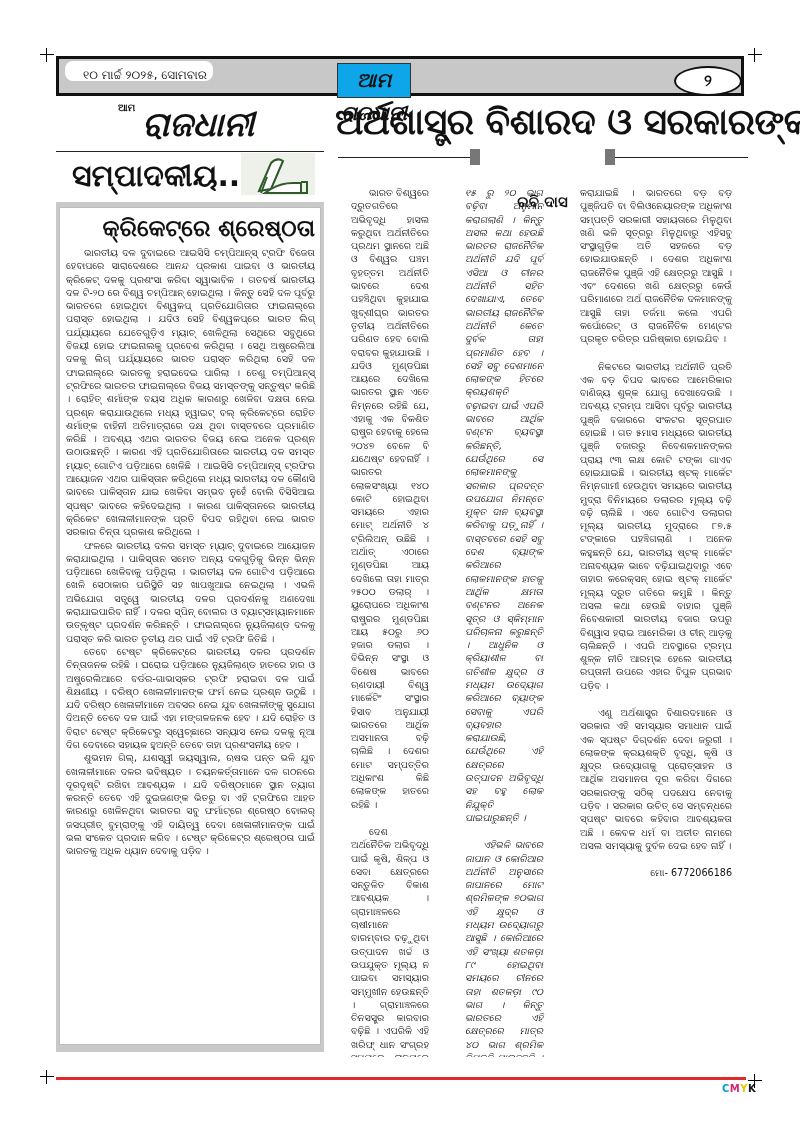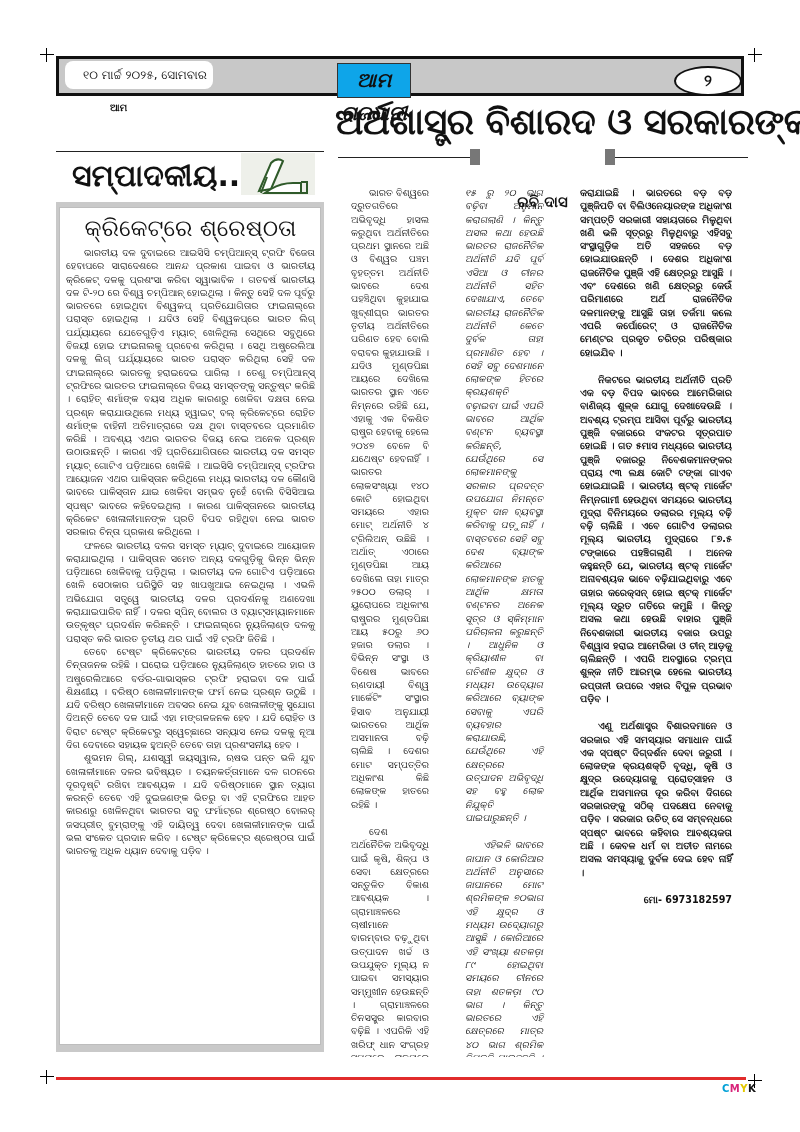--- a/index.html
+++ b/index.html
@@ -4,45 +4,45 @@
 <style>
   html, body { margin:0; padding:0; background:#ffffff; }
   body { width:800px; height:1132px; position:relative; overflow:hidden; font-family:"DejaVu Sans", sans-serif; color:#111; }
   .crop { position:absolute; width:14px; height:14px; }
   .crop:before { content:""; position:absolute; left:6px; top:0; width:1px; height:14px; background:#000; }
   .crop:after { content:""; position:absolute; left:0; top:6px; width:14px; height:1px; background:#000; }
 
   
   .topbar { position:absolute; left:56px; top:56px; width:288px; height:40px; background:#c8c8c8; border:3px solid #111; border-right:none; box-sizing:border-box; }
   .topbar-right { position:absolute; left:344px; top:56px; width:400px; height:40px; background:#c8c8c8; border:3px solid #111; border-left:none; box-sizing:border-box; }
-  .date-pill { position:absolute; left:65px; top:61px; width:148px; height:28px; background:#fff; border-radius:8px; font-size:12px; line-height:28px; padding-left:18px; box-sizing:border-box; }
+  .date-pill { position:absolute; left:65px; top:61px; width:148px; height:20px; background:#fff; border-radius:8px; font-size:12px; line-height:28px; padding-left:18px; box-sizing:border-box; }
   .brand-box { position:absolute; left:337px; top:63px; width:72px; height:33px; background:#0ea5e9; border:1px solid #333; font-family:"DejaVu Serif", serif; font-weight:bold; font-style:italic; font-size:20px; text-align:center; line-height:33px; }
   .page-oval { position:absolute; left:674px; top:66px; width:64px; height:26px; border:2px solid #111; border-radius:50%; background:#fff; text-align:center; line-height:26px; font-size:16px; font-weight:bold; }
 
   
   .masthead { position:absolute; left:88px; top:98px; width:220px; height:52px; text-align:center; font-family:"DejaVu Serif", serif; font-weight:bold; font-style:italic; font-size:34px; line-height:52px; }
-  .masthead .small { position:absolute; left:22px; top:4px; font-size:10px; font-style:normal; line-height:12px; }
+  .masthead .small { position:absolute; left:30px; top:4px; font-size:10px; font-style:normal; line-height:12px; }
   .mast-rule { position:absolute; left:56px; top:151px; width:268px; height:1px; background:#222; }
 
   .section-title { position:absolute; left:72px; top:158px; font-size:30px; font-weight:bold; line-height:36px; }
   .pen-box { position:absolute; left:241px; top:153px; width:74px; height:42px; background:#eef0ea; }
   .pen-box svg { width:74px; height:42px; }
 
   
   .headline { position:absolute; left:335px; top:98px; width:410px; font-size:36px; font-weight:bold; line-height:48px; letter-spacing:-0.5px; white-space:nowrap; }
   .byline-rule-l { position:absolute; left:338px; top:157px; width:133px; height:1px; background:#222; }
   .byline-rule-r { position:absolute; left:615px; top:157px; width:133px; height:1px; background:#222; }
   .byline-sq-l { position:absolute; left:470px; top:149px; width:10px; height:16px; background:#777; }
   .byline-sq-r { position:absolute; left:605px; top:149px; width:10px; height:16px; background:#777; }
   .byline { position:absolute; left:480px; top:147px; width:125px; text-align:center; font-size:15px; font-weight:bold; line-height:20px;margin-top:45px; }
 
   
   .ed-box { position:absolute; left:56px; top:202px; width:268px; height:850px; background:#c9c9c9; }
   .ed-inner { position:absolute; left:3px; top:5px; width:262px; height:838px; background:#fff; border:1px solid #bdbdbd; box-sizing:border-box; overflow:hidden; padding:4px 5px 0 6px; }
-  .ed-title { text-align:center; font-size:23px; font-weight:normal; line-height:32px; margin:0 0 2px 0; }
+  .ed-title { text-align:right; font-size:23px; font-weight:bold; line-height:32px; margin:0 0 2px 0; }
   .ed-body { font-size:9.6px; line-height:13.3px; text-align:justify; }
   .ed-body p { margin:0; text-indent:18px; }
 
   
   .col { position:absolute; top:172px; width:106px; font-size:9.6px; line-height:13.3px; text-align:justify; overflow:hidden; }
   .col p { margin:14px; }
   .col p.indent { text-indent:18px; }
   .col1 { left:337px; height:885px; }
   .col2 { left:451px; height:885px;font-style:italic; }
   .col3 { left:566px; width:180px; height:885px; }
@@ -62,20 +62,21 @@
 <div class="crop" style="left:748px;top:1074px;"></div>
 
 <div class="topbar"></div>
 <div class="topbar-right"></div>
 <div class="date-pill">୧୦ ମାର୍ଚ୍ଚ ୨୦୨୫, ସୋମବାର</div>
 <div class="brand-box">ଆମ ରାଜଧାନୀ</div>
 <div class="page-oval">୨</div>
 
 <div class="masthead">
   <span class="small">ଆମ</span>
+  <span>ରାଜଧାନୀ</span>
 </div>
 <div class="mast-rule"></div>
 
 <div class="section-title">ସମ୍ପାଦକୀୟ...</div>
 <div class="pen-box">
   <svg viewBox="0 0 74 42">
     <path d="M18 38 L30 10 Q36 4 42 8 L30 36 Z" fill="#fff" stroke="#2f5a2a" stroke-width="2"></path>
     <path d="M30 36 Q40 30 52 30 L60 30 L60 40 L24 40 Z" fill="#fff" stroke="#2f5a2a" stroke-width="2"></path>
     <path d="M20 40 L26 24" stroke="#2f5a2a" stroke-width="2"></path>
     <path d="M60 29 L66 29 L66 40 L60 40" fill="none" stroke="#2f5a2a" stroke-width="2"></path>
@@ -102,23 +103,23 @@
 </div>
 
 <div class="col col1">
   <p class="indent">ଭାରତ ବିଶ୍ୱରେ ଦ୍ରୁତଗତିରେ ଅଭିବୃଦ୍ଧି ହାସଲ କରୁଥିବା ଅର୍ଥନୀତିରେ ପ୍ରଥମ ସ୍ଥାନରେ ଅଛି ଓ ବିଶ୍ୱର ପଞ୍ଚମ ବୃହତ୍ତମ ଅର୍ଥନୀତି ଭାବରେ ଦେଶ ପହଞ୍ଚିଥିବା କୁହାଯାଇ ଖୁବ୍‌ଶୀଘ୍ର ଭାରତର ତୃତୀୟ ଅର୍ଥନୀତିରେ ପରିଣତ ହେବ ବୋଲି ବରାବର କୁହାଯାଉଛି । ଯଦିଓ ମୁଣ୍ଡପିଛା ଆୟରେ ଦେଖିଲେ ଭାରତର ସ୍ଥାନ ଏତେ ନିମ୍ନରେ ରହିଛି ଯେ, ଏହାକୁ ଏକ ବିକଶିତ ରାଷ୍ଟ୍ର ହେବାକୁ ହେଲେ ୨୦୪୭ ବେଳେ ବି ଯଥେଷ୍ଟ ହେବନାହିଁ । ଭାରତର ଲୋକସଂଖ୍ୟା ୧୪୦ କୋଟି ହୋଇଥିବା ସମୟରେ ଏହାର ମୋଟ୍ ଅର୍ଥନୀତି ୪ ଟ୍ରିଲିଅନ୍ ଉଛିଛି । ଅର୍ଥାତ୍ ଏଠାରେ ମୁଣ୍ଡପିଛା ଆୟ ଦେଖିଲେ ତାହା ମାତ୍ର ୨୫୦୦ ଡଲାର୍ । ୟୁରୋପରେ ଅଧିକାଂଶ ରାଷ୍ଟ୍ରର ମୁଣ୍ଡପିଛା ଆୟ ୫୦ରୁ ୬୦ ହଜାର ଡଲାର । ବିଭିନ୍ନ ସଂସ୍ଥା ଓ ବିଶେଷ ଭାବରେ ଋଣଦାୟୀ ବିଶ୍ୱ ମାର୍କେଟିଂ ସଂସ୍ଥାର ହିସାବ ଅନୁଯାୟୀ ଭାରତରେ ଆର୍ଥିକ ଅସମାନତା ବଢ଼ି ଚାଲିଛି । ଦେଶର ମୋଟ ସମ୍ପତ୍ତିର ଅଧିକାଂଶ କିଛି ଲୋକଙ୍କ ହାତରେ ରହିଛି ।</p>
   <p class="indent">ଦେଶ ଅର୍ଥନୈତିକ ଅଭିବୃଦ୍ଧି ପାଇଁ କୃଷି, ଶିଳ୍ପ ଓ ସେବା କ୍ଷେତ୍ରରେ ସନ୍ତୁଳିତ ବିକାଶ ଆବଶ୍ୟକ । ଗ୍ରାମାଞ୍ଚଳରେ ଚାଷୀମାନେ ବାରମ୍ବାର ବଢ଼ୁଥିବା ଉତ୍ପାଦନ ଖର୍ଚ୍ଚ ଓ ଉପଯୁକ୍ତ ମୂଲ୍ୟ ନ ପାଇବା ସମସ୍ୟାର ସମ୍ମୁଖୀନ ହେଉଛନ୍ତି । ଗ୍ରାମାଞ୍ଚଳରେ ଚିନସସ୍ତ୍ର କାରବାର ବଢ଼ିଛି । ଏପରିକି ଏହି ଖରିଫ୍ ଧାନ ସଂଗ୍ରହ ସମୟରେ ରାଜ୍ୟରେ ମଦ ବ୍ୟବହାର ଯାହା ପୂର୍ବରୁ ଏହି ସମୟରେ ଶତକଡ଼ା ୫ଭାଗ ବଢ଼ଥିଲା ଏଥର ତାହା ଶତକଡ଼ା ୨୫ ଭାଗ ବଢ଼ିଛି । ଏହି ସମସ୍ୟାର ସମାଧାନ ପାଇଁ ଅର୍ଥଶାସ୍ତ୍ର ବିଶାରଦମାନଙ୍କୁ ଚିନ୍ତା କରିବାକୁ ପଡ଼ିବ ।</p>
 </div>
 <div class="col col2">
   <p>୧୫ ରୁ ୨୦ ଭାଗ ବଢ଼ିବା ଅନୁମାନ କରାଗଲାଣି । କିନ୍ତୁ ଅସଲ କଥା ହେଉଛି ଭାରତର ରାଜନୈତିକ ଅର୍ଥନୀତି ଯଦି ପୂର୍ବ ଏସିଆ ଓ ଚୀନର ଅର୍ଥନୀତି ସହିତ ଦେଖାଯାଏ, ତେବେ ଭାରତୀୟ ରାଜନୈତିକ ଅର୍ଥନୀତି କେତେ ଦୁର୍ବଳ ତାହା ପ୍ରମାଣିତ ହେବ । ସେହି ସବୁ ଦେଶମାନେ ଲୋକଙ୍କ ହିତରେ କ୍ରୟଶକ୍ତି ବଢ଼ାଇବା ପାଇଁ ଏପରି ଭାବରେ ଆର୍ଥିକ ବଣ୍ଟନ ବ୍ୟବସ୍ଥା କରିଛନ୍ତି, ଯେଉଁଥିରେ ସେ ଲୋକମାନଙ୍କୁ ସରକାର ପ୍ରଦତ୍ତ ଉପଯୋଗ ନିମନ୍ତେ ମୁକ୍ତ ଦାନ ବ୍ୟବସ୍ଥା କରିବାକୁ ପଡ଼ୁନାହିଁ । ବାସ୍ତବରେ ସେହି ସବୁ ଦେଶ ବ୍ୟାଙ୍କ କରିଆରେ ଲୋକମାନଙ୍କ ହାତକୁ ଆର୍ଥିକ କ୍ଷମତା ବଣ୍ଟନର ଅନେକ ସୂତ୍ର ଓ ସ୍କିମ୍‌ମାନ ପରିଚାଳନା କରୁଛନ୍ତି । ଆଧୁନିକ ଓ କ୍ରିୟାଶୀଳ ବା ଗତିଶୀଳ କ୍ଷୁଦ୍ର ଓ ମଧ୍ୟମ ଉଦ୍ୟୋଗ କରିଆରେ ବ୍ୟାଙ୍କ ସେବାକୁ ଏପରି ବ୍ୟବହାର କରାଯାଉଛି, ଯେଉଁଥିରେ ଏହି କ୍ଷେତ୍ରରେ ଉତ୍ପାଦନ ଅଭିବୃଦ୍ଧି ସହ ବହୁ ଲୋକ ନିଯୁକ୍ତି ପାଇପାରୁଛନ୍ତି ।</p>
   <p class="indent">ଏହିଭଳି ଭାବରେ ଜାପାନ ଓ କୋରିଆର ଅର୍ଥନୀତି ଅନୁସାରେ ଜାପାନରେ ମୋଟ ଶ୍ରମିକଙ୍କ ୭୦ଭାଗ ଏହି କ୍ଷୁଦ୍ର ଓ ମଧ୍ୟମ ଉଦ୍ୟୋଗରୁ ଆସୁଛି । କୋରିଆରେ ଏହି ସଂଖ୍ୟା ଶତକଡ଼ା ୮୯ ହୋଇଥିବା ସମୟରେ ଚୀନରେ ତାହା ଶତକଡ଼ା ୯୦ ଭାଗ । କିନ୍ତୁ ଭାରତରେ ଏହି କ୍ଷେତ୍ରରେ ମାତ୍ର ୪୦ ଭାଗ ଶ୍ରମିକ ନିଯୁକ୍ତି ପାଉଛନ୍ତି । ଅବଶ୍ୟ ଆମ ସରକାର ଏହି କ୍ଷେତ୍ରକୁ ପ୍ରୋତ୍ସାହନ ଦେବା ପାଇଁ ଅନେକ ଯୋଜନା ଘୋଷଣା କରିଛନ୍ତି ।</p>
 </div>
-<div class="col col3" style="width:180px;font-weight:bold;">
+<div class="col col3" style="width:180px;">
   <p>କରାଯାଇଛି । ଭାରତରେ ବଡ଼ ବଡ଼ ପୁଞ୍ଜିପତି ବା ବିଲିଓନେୟାରଙ୍କ ଅଧିକାଂଶ ସମ୍ପତ୍ତି ସରକାରୀ ସହାୟତାରେ ମିଳୁଥିବା ଖଣି ଭଳି ସୂତ୍ରରୁ ମିଳୁଥିବାରୁ ଏହିସବୁ ସଂସ୍ଥାଗୁଡ଼ିକ ଅତି ସହଜରେ ବଡ଼ ହୋଇଯାଉଛନ୍ତି । ଦେଶର ଅଧିକାଂଶ ରାଜନୈତିକ ପୁଞ୍ଜି ଏହି କ୍ଷେତ୍ରରୁ ଆସୁଛି । ଏବଂ ଦେଶରେ ଖଣି କ୍ଷେତ୍ରରୁ କେଉଁ ପରିମାଣରେ ଅର୍ଥ ରାଜନୈତିକ ଦଳମାନଙ୍କୁ ଆସୁଛି ତାହା ତର୍ଜମା କଲେ ଏପରି କର୍ପୋରେଟ୍ ଓ ରାଜନୈତିକ ମେଣ୍ଟର ପ୍ରକୃତ ଚରିତ୍ର ପରିଷ୍କାର ହୋଇଯିବ ।</p>
   <p class="indent">ନିକଟରେ ଭାରତୀୟ ଅର୍ଥନୀତି ପ୍ରତି ଏକ ବଡ଼ ବିପଦ ଭାବରେ ଆମେରିକାର ବାଣିଜ୍ୟ ଶୁଳ୍କ ଯୋଗୁ ଦେଖାଦେଉଛି । ଅବଶ୍ୟ ଟ୍ରମ୍ପ ଆସିବା ପୂର୍ବରୁ ଭାରତୀୟ ପୁଞ୍ଜି ବଜାରରେ ସଂକଟର ସୂତ୍ରପାତ ହୋଇଛି । ଗତ ୫ମାସ ମଧ୍ୟରେ ଭାରତୀୟ ପୁଞ୍ଜି ବଜାରରୁ ନିବେଶକମାନଙ୍କର ପ୍ରାୟ ୯୩ ଲକ୍ଷ କୋଟି ଟଙ୍କା ଗାଏବ ହୋଇଯାଇଛି । ଭାରତୀୟ ଷ୍ଟକ୍ ମାର୍କେଟ ନିମ୍ନଗାମୀ ହେଉଥିବା ସମୟରେ ଭାରତୀୟ ମୁଦ୍ରା ବିନିମୟରେ ଡଲାରର ମୂଲ୍ୟ ବଢ଼ି ବଢ଼ି ଚାଲିଛି । ଏବେ ଗୋଟିଏ ଡଲାରର ମୂଲ୍ୟ ଭାରତୀୟ ମୁଦ୍ରାରେ ୮୭.୫ ଟଙ୍କାରେ ପହଞ୍ଚିଗଲାଣି । ଅନେକ କହୁଛନ୍ତି ଯେ, ଭାରତୀୟ ଷ୍ଟକ୍ ମାର୍କେଟ ଅନାବଶ୍ୟକ ଭାବେ ବଢ଼ିଯାଇଥିବାରୁ ଏବେ ତାହାର କରେକ୍‌ସନ୍ ହୋଇ ଷ୍ଟକ୍ ମାର୍କେଟ ମୂଲ୍ୟ ଦ୍ରୁତ ଗତିରେ କମୁଛି । କିନ୍ତୁ ଅସଲ କଥା ହେଉଛି ବାହାର ପୁଞ୍ଜି ନିବେଶକାରୀ ଭାରତୀୟ ବଜାର ଉପରୁ ବିଶ୍ୱାସ ହରାଇ ଆମେରିକା ଓ ଚୀନ୍ ଆଡ଼କୁ ଚାଲିଛନ୍ତି । ଏପରି ଅବସ୍ଥାରେ ଟ୍ରମ୍ପ ଶୁଳ୍କ ନୀତି ଆରମ୍ଭ ହେଲେ ଭାରତୀୟ ରପ୍ତାନୀ ଉପରେ ଏହାର ବିପୁଳ ପ୍ରଭାବ ପଡ଼ିବ ।</p>
   <p class="indent">ଏଣୁ ଅର୍ଥଶାସ୍ତ୍ର ବିଶାରଦମାନେ ଓ ସରକାର ଏହି ସମସ୍ୟାର ସମାଧାନ ପାଇଁ ଏକ ସ୍ପଷ୍ଟ ଦିଗ୍‌ଦର୍ଶନ ଦେବା ଜରୁରୀ । ଲୋକଙ୍କ କ୍ରୟଶକ୍ତି ବୃଦ୍ଧି, କୃଷି ଓ କ୍ଷୁଦ୍ର ଉଦ୍ୟୋଗକୁ ପ୍ରୋତ୍ସାହନ ଓ ଆର୍ଥିକ ଅସମାନତା ଦୂର କରିବା ଦିଗରେ ସରକାରଙ୍କୁ ସଠିକ୍ ପଦକ୍ଷେପ ନେବାକୁ ପଡ଼ିବ । ସରକାର ଉଚିତ୍ ସେ ସମ୍ବନ୍ଧରେ ସ୍ପଷ୍ଟ ଭାବରେ କହିବାର ଆବଶ୍ୟକତା ଅଛି । କେବଳ ଧର୍ମ ବା ଅତୀତ ନାମରେ ଅସଲ ସମସ୍ୟାକୁ ଦୁର୍ବଳ ଦେଇ ହେବ ନାହିଁ ।</p>
-  <p class="sig">ମୋ- 6973182597</p>
+  <p class="sig">ମୋ- 6772066186</p>
 </div>
 
 <div class="red-rule"></div>
 <div class="cmyk">
   <span class="c">C</span><span class="m">M</span><span class="y">Y</span><span class="k">K</span>
 </div>
 
 </body></html>

